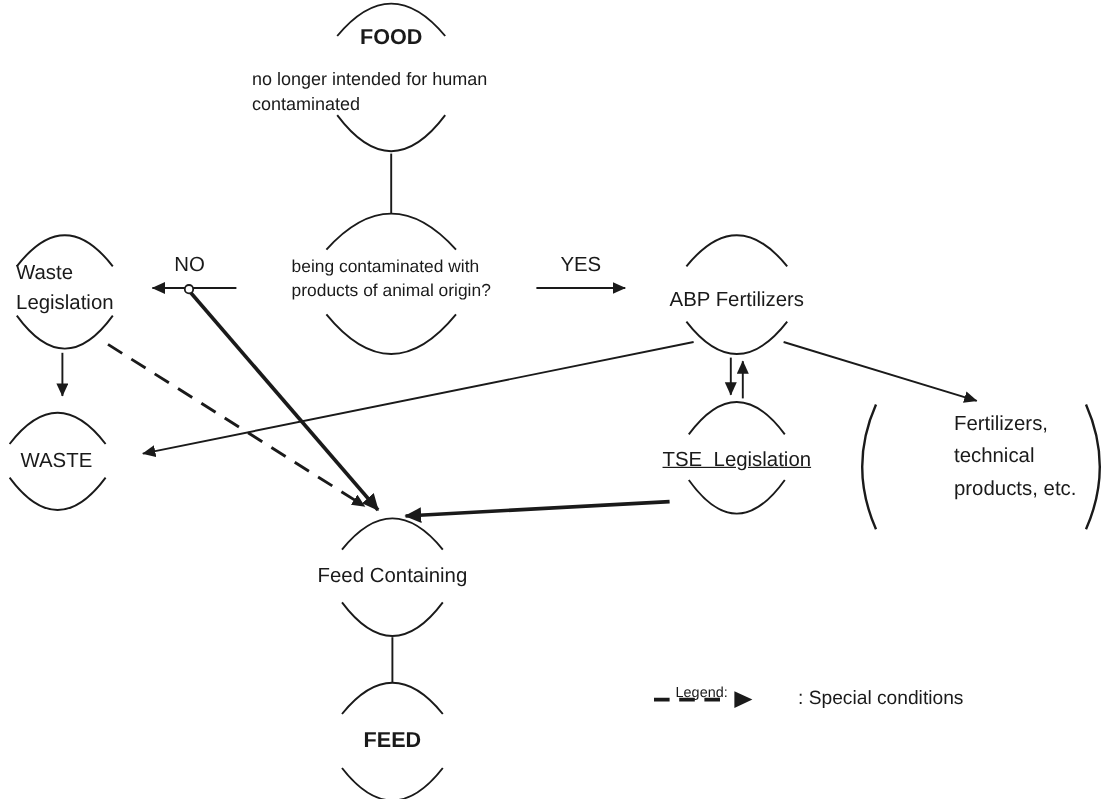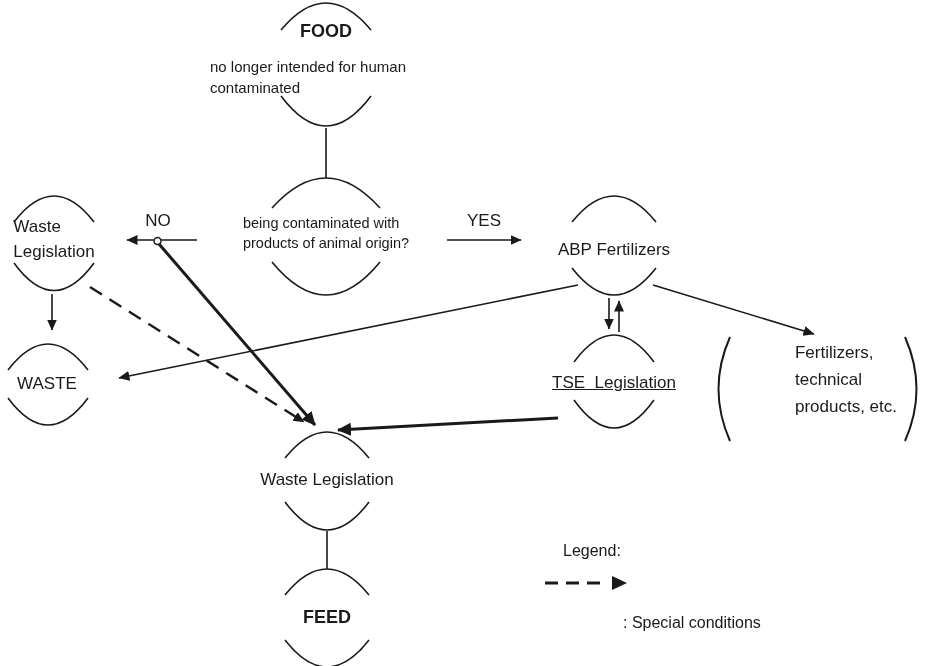--- a/index.html
+++ b/index.html
@@ -99,20 +99,20 @@
   <div class="t" style="left:614px; top:250px; font-size:17px;">ABP Fertilizers</div>
 
   <div class="t pre" style="left:614px; top:383px; font-size:17px;">TSE  Legislation</div>
 
   <div class="t" style="left:818px; top:380px; font-size:17px; line-height:1.6;margin-left:28px;">
     <span class="ln">Fertilizers,</span>
     <span class="ln">technical</span>
     <span class="ln">products, etc.</span>
   </div>
 
-  <div class="t" style="left:327px; top:480px; font-size:17px;">Waste Legislation</div>
+  <div class="t" style="left:327px; top:480px; font-size:17px;">Feed Containing</div>
 
   <div class="t bold" style="left:327px; top:617px; font-size:18px;">FEED</div>
 
-  <div class="t left-anchor" style="left:563px; top:551px; font-size:16px;">Legend:</div>
-  <div class="t left-anchor" style="left:623px; top:583px; font-size:16px;margin-top:40px;">: Special conditions</div>
+  <div class="t left-anchor" style="left:563px; top:577px; font-size:12px;">Legend:</div>
+  <div class="t left-anchor" style="left:665px; top:583px; font-size:16px;">: Special conditions</div>
 
 </div>
 
 </body></html>

